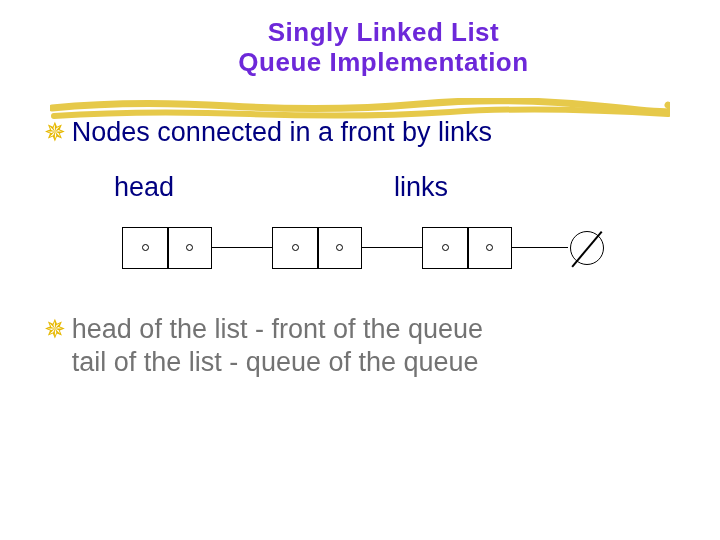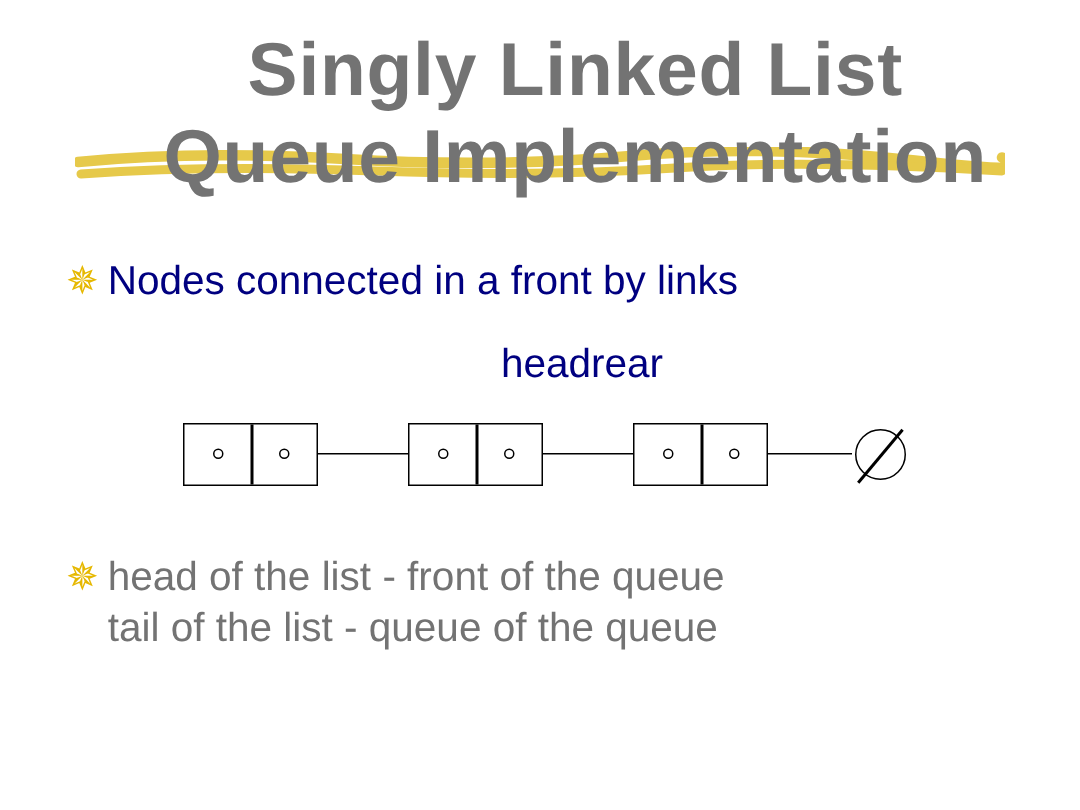--- a/index.html
+++ b/index.html
@@ -12,23 +12,23 @@
     overflow: hidden;
   }
   .title-block {
     text-align: center;
     padding-top: 18px;
     position: relative;
   }
   .title-text {
     font-family: "Arial Black", Arial, sans-serif;
     font-weight: 900;
-    font-size: 50px;
+    font-size: 26px;
     line-height: 1.15;
-    color: #737373;
+    color: #6d28d9;
     position: relative;
     z-index: 2;
     letter-spacing: 0.5px;
     padding-left: 47px;
   }
   .underline-wrap {
     position: absolute;
     left: 0; right: 0;
     top: 98px;
     display: flex;
@@ -54,21 +54,20 @@
     font-size: 26px;
     margin-right: 6px;
     line-height: 1.3;
   }
   .labels-row {
     display: flex;
     margin-left: 70px;
     margin-top: 6px;
     font-size: 27px;
     color: #000080;
-    text-align: right;
   }
   .label-head { width: 280px; }
   .diagram {
     position: relative;
     height: 80px;
     margin-left: 78px;
     margin-top: 10px;
     margin-bottom: 20px;
   }
   .node {
@@ -142,21 +141,21 @@
 
 <div class="content">
 
   <div class="bullet-row">
     <span class="z-bullet">✵</span>
     <span>Nodes connected in a front by links</span>
   </div>
 
   <div class="labels-row">
     <div class="label-head">head</div>
-    <div>rear</div>
+    <div>links</div>
   </div>
 
   <div class="diagram">
 
     <div class="node" style="left:0px">
       <div class="divider"></div>
       <div class="cell">
           <div class="dot"></div>
         </div>
       <div class="cell">

